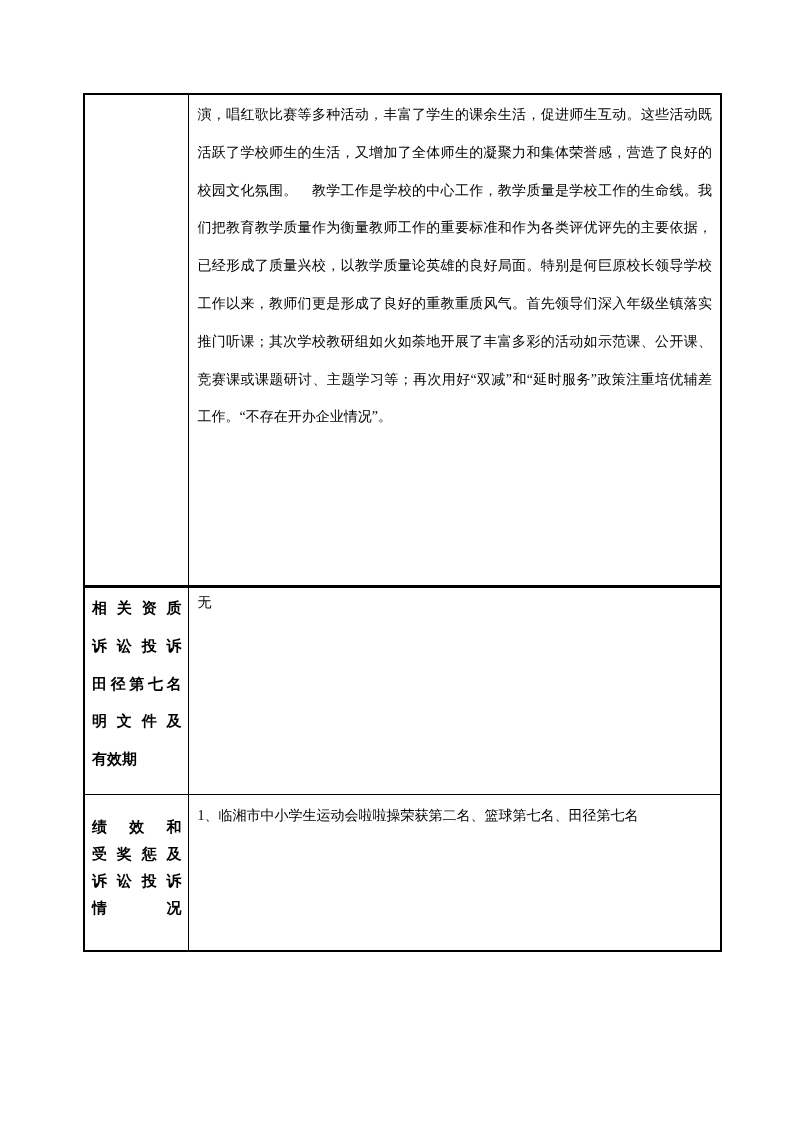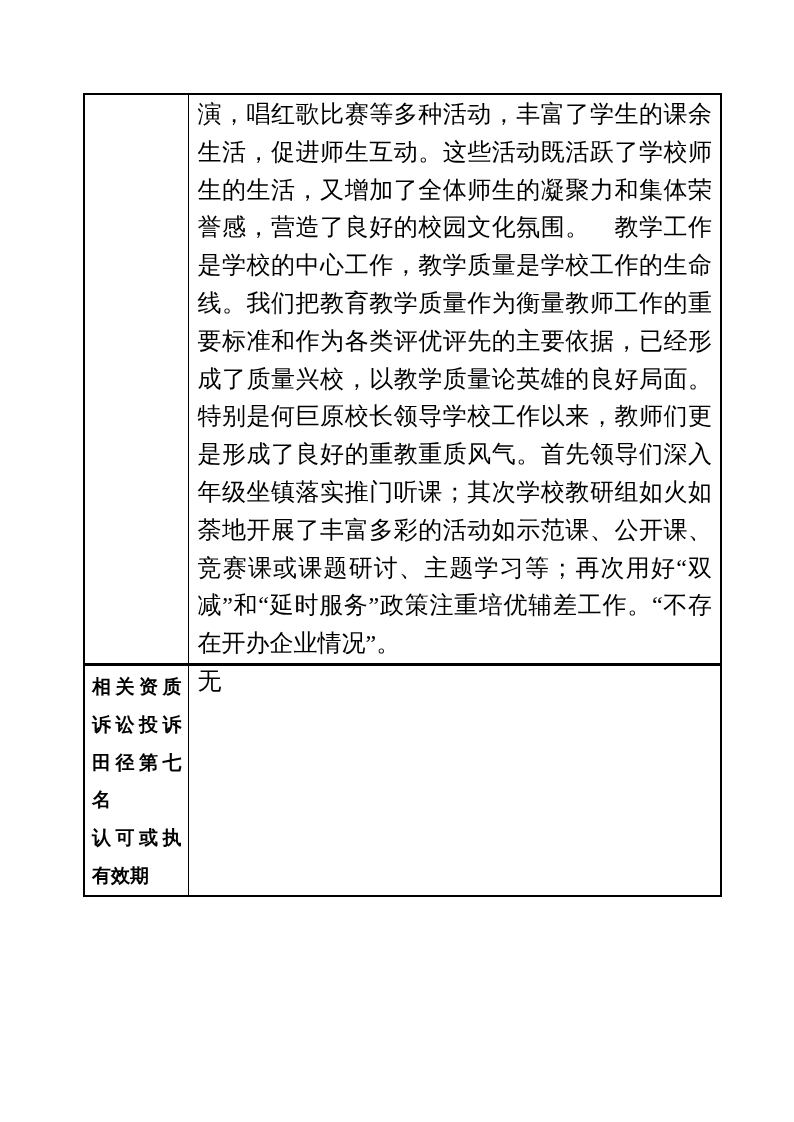--- a/index.html
+++ b/index.html
@@ -27,32 +27,32 @@
     padding: 0;
     overflow: hidden;
   }
   col.c1 { width: 104px; }
   col.c2 { width: 533px; }
   tr.r1 td { height: 490px; border-bottom: 3px solid #000000; }
   tr.r2 td { height: 206px; }
   tr.r3 td { height: 155px; }
 
   .para {
-    font-size: 24px;
+    font-size: 14px;
     line-height: 37.8px;
     text-align: justify;
   }
   .r1c2 .para { padding: 1px 8px 0 9px; }
   .r2c2 .para { padding: 3px 8px 0 9px; line-height: 24px; text-align: left; }
   .r3c2 .para { padding: 2px 8px 0 9px; }
 
   .hcell-inner { font-weight: bold; }
   .r2c1 .hcell-inner { padding: 2px 6px 0 7px; }
   .r3c1 .hcell-inner { padding: 19px 6px 0 7px; }
-  .hline { font-size: 19px; }
+  .hline { font-size: 15px; }
   .r2c1 .hline { line-height: 37.8px; }
   .r3c1 .hline { line-height: 27px; }
   .jl { text-align: justify; text-align-last: justify; }
   .hl-left { text-align: right; text-align-last: left; }
 </style>
 </head>
 <body>
 
 <div class="page">
   <table class="doc-table">
@@ -66,23 +66,36 @@
         <td class="r1c2">
           <div class="para">演，唱红歌比赛等多种活动，丰富了学生的课余生活，促进师生互动。这些活动既活跃了学校师生的生活，又增加了全体师生的凝聚力和集体荣誉感，营造了良好的校园文化氛围。　教学工作是学校的中心工作，教学质量是学校工作的生命线。我们把教育教学质量作为衡量教师工作的重要标准和作为各类评优评先的主要依据，已经形成了质量兴校，以教学质量论英雄的良好局面。特别是何巨原校长领导学校工作以来，教师们更是形成了良好的重教重质风气。首先领导们深入年级坐镇落实推门听课；其次学校教研组如火如荼地开展了丰富多彩的活动如示范课、公开课、竞赛课或课题研讨、主题学习等；再次用好“双减”和“延时服务”政策注重培优辅差工作。“不存在开办企业情况”。</div>
         </td>
       </tr>
       <tr class="r2">
         <td class="r2c1">
           <div class="hcell-inner">
             <div class="hline jl">相关资质</div>
             <div class="hline jl">诉讼投诉</div>
             <div class="hline jl">田径第七名</div>
-            <div class="hline jl">认可或执</div>
+            <div class="hline jl">明文件及</div>
             <div class="hline hl-left">有效期</div>
           </div>
         </td>
         <td class="r2c2">
           <div class="para">无</div>
         </td>
       </tr>
+      <tr class="r3">
+        <td class="r3c1">
+          <div class="hcell-inner">
+            <div class="hline jl">绩效和</div>
+            <div class="hline jl">受奖惩及</div>
+            <div class="hline jl">诉讼投诉</div>
+            <div class="hline jl">情况</div>
+          </div>
+        </td>
+        <td class="r3c2">
+          <div class="para">1、临湘市中小学生运动会啦啦操荣获第二名、篮球第七名、田径第七名</div>
+        </td>
+      </tr>
     </tbody>
   </table>
 </div>
 
 </body></html>

